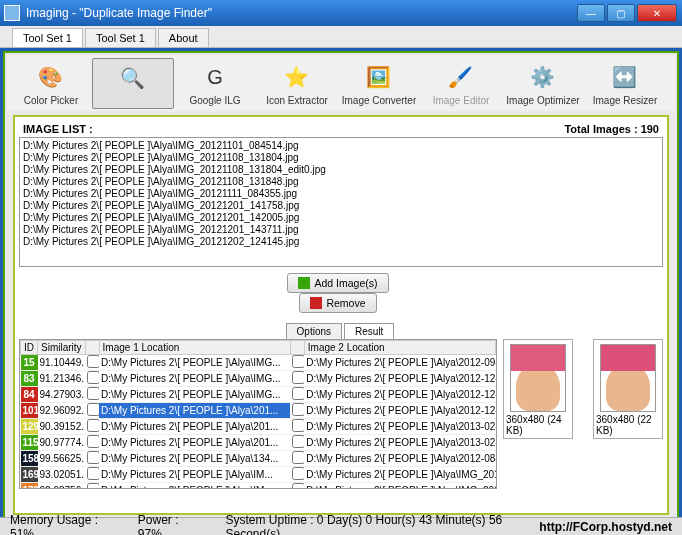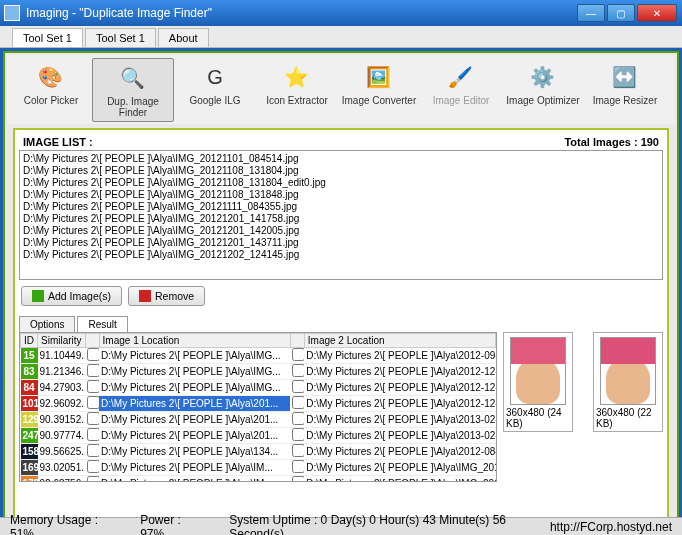--- a/index.html
+++ b/index.html
@@ -16,26 +16,26 @@
   .menutab.active { background:#fff; }
   .outer { margin:3px; border:2px solid #54a300; background:#e9e9e9; height:480px; padding:2px 2px;}
   .toolbar { display:flex; background:#f0f0f0; padding:3px 3px 2px;}
   .tool { width:82px; text-align:center; padding:3px 2px; font-size:10px; color:#333;}
   .tool.selected { border:1px solid #888; background:#e0e0e0; border-radius:2px;}
   .tool .ticon { width:32px; height:32px; margin:0 auto 2px; display:flex; align-items:center; justify-content:center; font-size:20px;}
   .tool.disabled{ color:#999;}
   .panel { margin:4px 6px; border:2px solid #a9c72c; background:#fff; padding:4px 4px 4px; height:400px; position:relative;}
   .listhdr { display:flex; justify-content:space-between; font-size:11px; font-weight:bold; padding:2px 4px;}
   .filebox { border:1px solid #999; height:130px; overflow-y:scroll; background:#fff; font-size:10px; padding:2px 3px; line-height:12px;}
-  .btnrow { display:flex; padding:6px 2px; align-items:center;}
+  .btnrow { display:flex; padding:6px 2px; align-items:center;flex-direction:column;}
   .btn { font-size:10.5px; border:1px solid #999; border-radius:3px; padding:3px 10px; margin-right:6px; background:linear-gradient(#f8f8f8,#e0e0e0); display:inline-flex; align-items:center; gap:4px;}
   .btn .bi { width:12px; height:12px; display:inline-block;}
   .bi.add{background:#36a60b;} .bi.del{background:#c22;} .bi.warn{background:#e8b012;}
   .btn.wide { padding:4px 28px; font-weight:bold;}
-  .tabstrip { display:flex; margin-top:4px; font-size:10px;}
+  .tabstrip { display:flex; margin-top:4px; font-size:10px;justify-content:center;}
   .tabp { padding:2px 10px; border:1px solid #999; border-bottom:none; background:#f0f0f0; margin-right:2px;}
   .tabp.sel { background:#fff;}
   .resultarea { display:flex; gap:6px; margin-top:0;}
   .grid { flex:1; border:1px solid #999; height:150px; overflow-y:scroll; font-size:10px; background:#fff;}
   .grid table{ width:100%; border-collapse:collapse;}
   .grid th{ text-align:left; background:#f0f0f0; border:1px solid #ccc; padding:1px 3px; font-weight:normal;}
   .grid td{ border-bottom:1px solid #eee; padding:0 2px; white-space:nowrap; overflow:hidden; max-width:0;}
   .grid tr td:first-child { width:26px; color:#fff; font-weight:bold; text-align:center;}
   .grid tr td:nth-child(2){width:54px;}
   .cbcell{width:14px;}
@@ -43,21 +43,21 @@
   .previews { width:160px; display:flex; flex-direction:row; gap:20px;}
   .preview { width:100%; height:100px; border:1px solid #aaa; background:#fff; display:flex; flex-direction:column; align-items:center; justify-content:flex-end; padding:2px;}
   .preview .pimg{ width:56px; height:68px; border:1px solid #999; position:relative; background:#fff; overflow:hidden;}
   .hat{ position:absolute; top:0; left:0; right:0; height:40%; }
   .skin{ position:absolute; bottom:0; left:10%; right:10%; height:70%; background:#e9b78e; border-radius:45% 45% 30% 30%;}
   .preview1 .hat{background:#e05a7d;}
   .preview2 .hat{background:#db4f78;}
   .preview .pcap{ font-size:10px; margin-top:2px;}
   .status { position:absolute; left:0; right:0; bottom:0; height:18px; background:#e0e0e0; border-top:1px solid #aaa; font-size:12px; display:flex; align-items:center; padding:0 10px;}
   .status .sseg{margin-right:30px;}
-  .status .surl{margin-left:auto;}
+  .status .surl{margin-left:auto;font-weight:bold;}
 </style>
 </head>
 <body>
 
 <div class="titlebar">
   <div class="title-icon"></div>
   <span>Imaging - "Duplicate Image Finder"</span>
   <div class="spacer"></div>
   <div class="winbtn min">—</div>
   <div class="winbtn max">▢</div>
@@ -71,21 +71,20 @@
 </div>
 
 <div class="outer">
   <div class="toolbar" id="toolbar">
       <div class="tool">
         <div class="ticon">🎨</div>
         <div>Color Picker</div>
       </div>
       <div class="tool selected">
         <div class="ticon">🔍</div>
-        <div>Dup. Image Finder</div>
       </div>
       <div class="tool">
         <div class="ticon">G</div>
         <div>Google ILG</div>
       </div>
       <div class="tool">
         <div class="ticon">⭐</div>
         <div>Icon Extractor</div>
       </div>
       <div class="tool">
@@ -188,21 +187,21 @@
               </tr>
               <tr>
                 <td style="background:#d4d03a">129</td>
                 <td>90.39152...</td>
                 <td class="cbcell"><input type="checkbox" style=""></td>
                 <td>D:\My Pictures 2\[ PEOPLE ]\Alya\201...</td>
                 <td class="cbcell"><input type="checkbox" style=""></td>
                 <td>D:\My Pictures 2\[ PEOPLE ]\Alya\2013-02-03 1...</td>
               </tr>
               <tr>
-                <td style="background:#3fa60b">247</td>
+                <td style="background:#3fa60b">115</td>
                 <td>90.97774...</td>
                 <td class="cbcell"><input type="checkbox" style=""></td>
                 <td>D:\My Pictures 2\[ PEOPLE ]\Alya\201...</td>
                 <td class="cbcell"><input type="checkbox" style=""></td>
                 <td>D:\My Pictures 2\[ PEOPLE ]\Alya\2013-02-03 1...</td>
               </tr>
               <tr>
                 <td style="background:#0f172a">158</td>
                 <td>99.56625...</td>
                 <td class="cbcell"><input type="checkbox" style=""></td>

